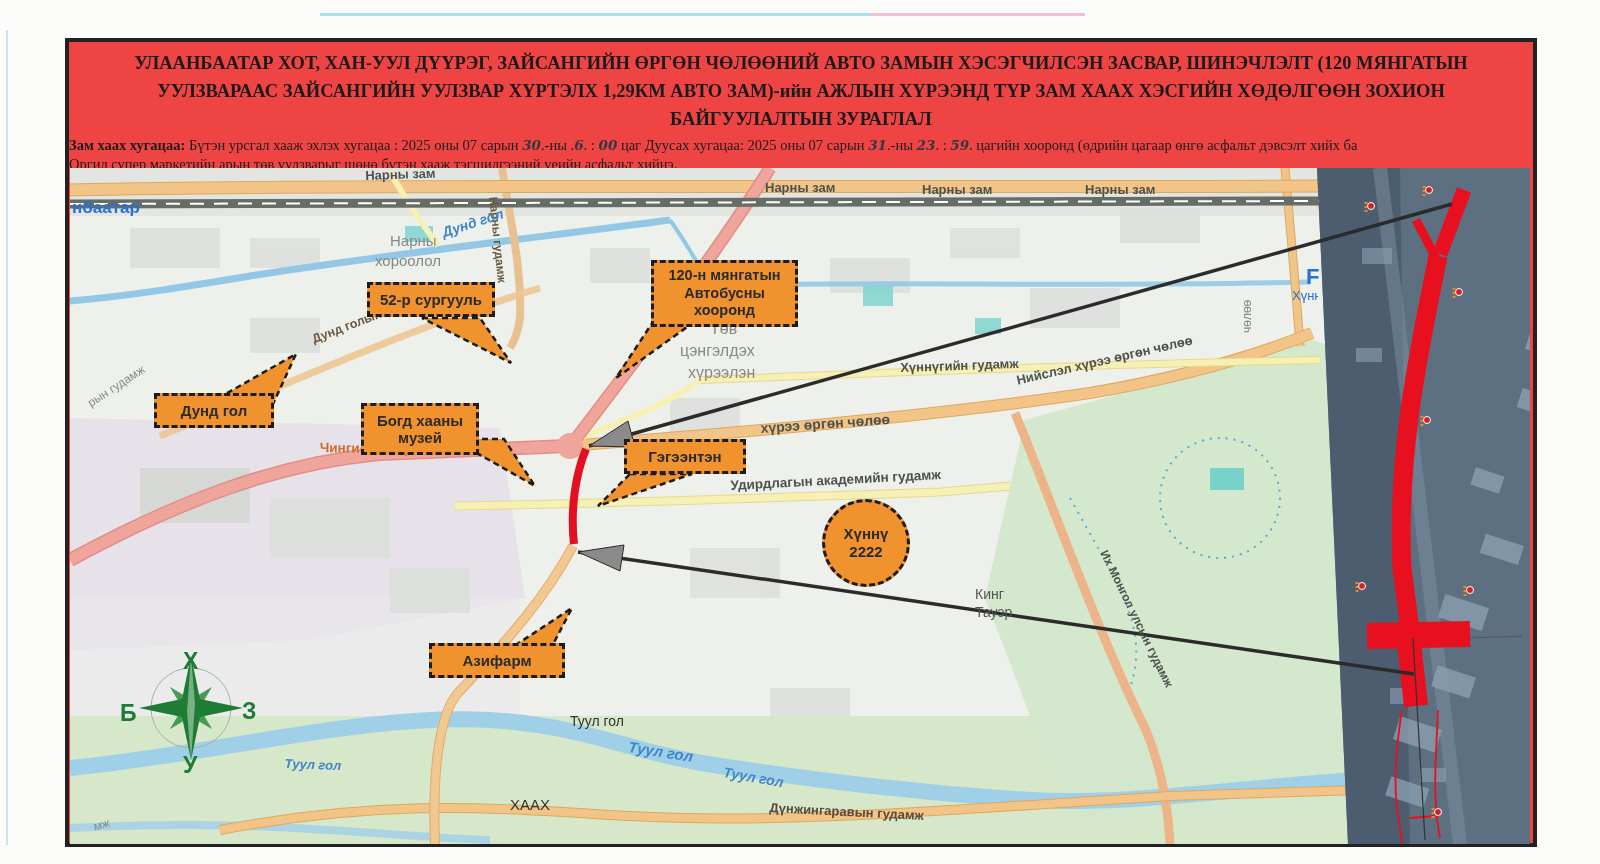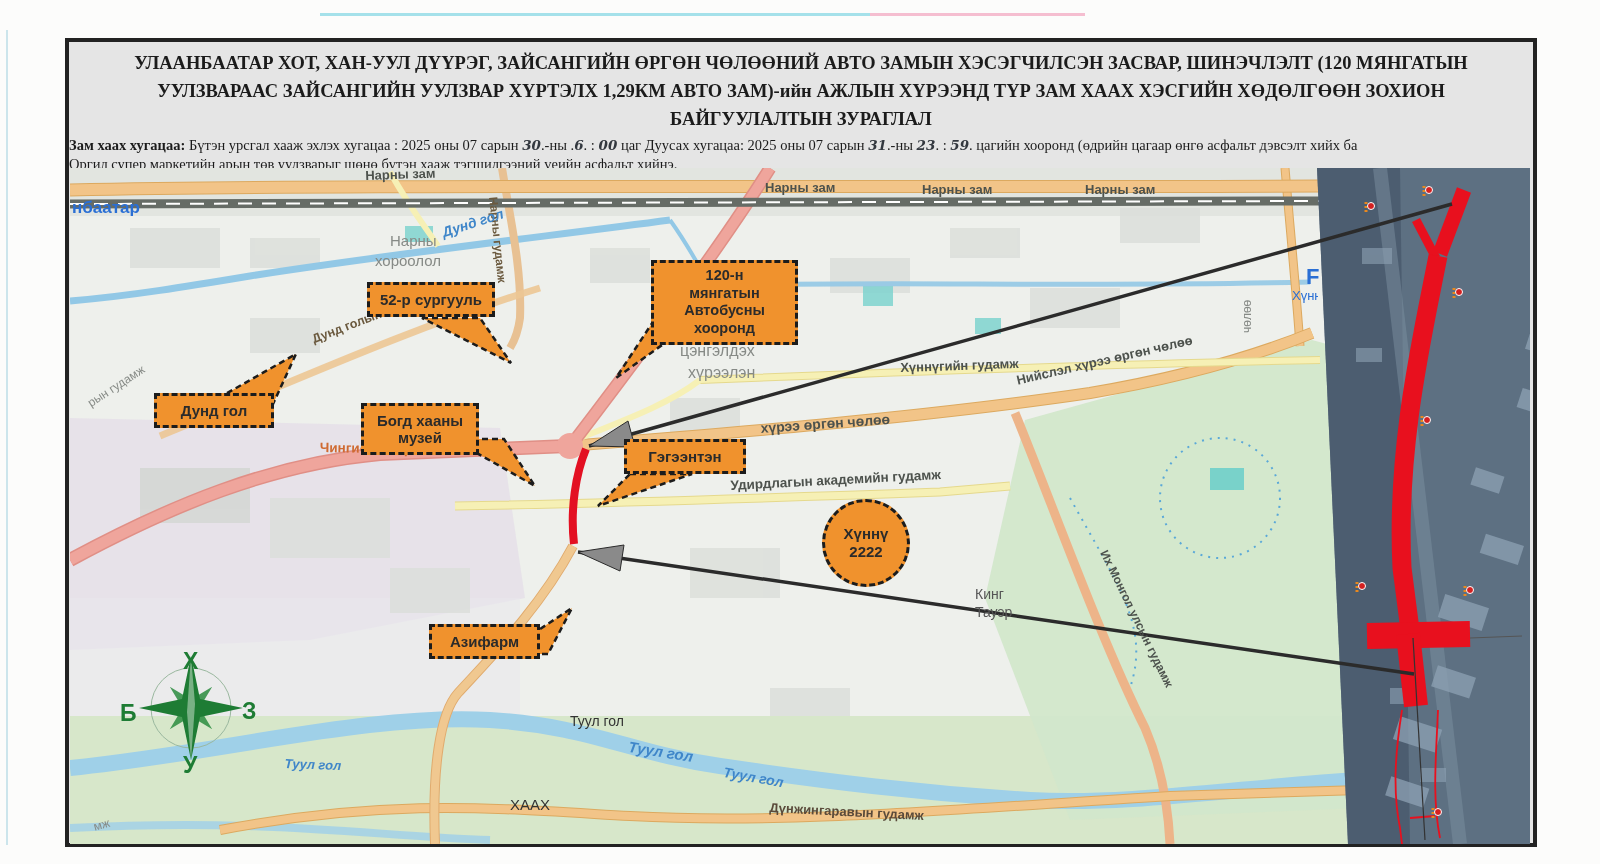--- a/index.html
+++ b/index.html
@@ -2,36 +2,36 @@
 <html><head>
 <meta charset="utf-8">
 <style>
   html,body{margin:0;padding:0;background:#ffffff;}
   .page{position:relative;width:1600px;height:864px;background:#fcfcfb;overflow:hidden;
         font-family:"Liberation Sans",sans-serif;}
   .scan-cyan{position:absolute;left:320px;top:13px;width:550px;height:3px;background:#8fd9e6;opacity:.8;}
   .scan-pink{position:absolute;left:870px;top:13px;width:215px;height:3px;background:#f2aec6;opacity:.8;}
   .scan-left{position:absolute;left:6px;top:30px;width:2px;height:815px;background:#bfdfe9;opacity:.8;}
   .frame{position:absolute;left:65px;top:38px;width:1472px;height:809px;box-sizing:border-box;
-         border:4px solid #222;background:#e5e5e5;}
+         border:4px solid #222;background:#ef4444;}
   .title{margin:7px 10px 0;text-align:center;font-family:"Liberation Serif",serif;
          font-weight:bold;font-size:18.5px;line-height:1.52;color:#1b1b1b;white-space:nowrap;}
   .subtitle{margin:3px 0 0;font-family:"Liberation Serif",serif;font-size:14.5px;
             line-height:1.3;color:#1b1b1b;white-space:nowrap;}
   .subtitle .b{font-weight:bold;}
   .hw{font-family:"DejaVu Serif",serif;font-style:italic;font-weight:bold;font-size:13.5px;color:#33383f;}
   .map{position:absolute;left:1px;top:126px;width:1460px;height:676px;overflow:hidden;background:#eef0ec;}
   .map svg{position:absolute;left:0;top:0;}
   .lbl{position:absolute;white-space:nowrap;transform-origin:left top;}
   .road{color:#4d524d;font-weight:bold;font-size:13px;}
   .area{color:#868a86;font-size:15px;}
   .wat{color:#3f86c9;font-style:italic;font-weight:bold;}
   .callout{position:absolute;box-sizing:border-box;background:#f0922d;border:3px dashed #1c1c1c;
            color:#2b2b2b;font-size:15px;font-weight:bold;text-align:center;padding:6px 4px;z-index:5;}
-  .callout.small{font-size:14.5px;line-height:1.22;padding:4px 20px;}
+  .callout.small{font-size:14.5px;line-height:1.22;padding:4px 2px;}
   .callout.circle{border-radius:50%;display:flex;flex-direction:column;justify-content:center;
                   line-height:1.2;padding:0;}
   .compassL{position:absolute;color:#1e7c34;font-weight:bold;font-size:23px;z-index:4;}
 </style>
 </head>
 <body>
 
 <div class="page">
   <div class="scan-cyan"></div>
   <div class="scan-pink"></div>
@@ -252,21 +252,21 @@
         <div>120-н мянгатын</div>
         <div>Автобусны хооронд</div>
       </div>
       <div class="callout" style="left:84px;top:225px;width:120px"><span>Дунд гол</span></div>
       <div class="callout" style="left:291px;top:235px;width:118px"><span>Богд хааны музей</span></div>
       <div class="callout" style="left:554px;top:271px;width:122px"><span>Гэгээнтэн</span></div>
       <div class="callout circle" style="left:752px;top:331px;width:88px;height:88px">
         <div>Хүннү</div>
         <div>2222</div>
       </div>
-      <div class="callout" style="left:359px;top:456px;width:111px"><span>Азифарм</span></div>
+      <div class="callout" style="left:359px;top:475px;width:136px"><span>Азифарм</span></div>
 
       <span class="compassL" style="left:113px;top:480px">Х</span>
       <span class="compassL" style="left:172px;top:530px">З</span>
       <span class="compassL" style="left:50px;top:532px">Б</span>
       <span class="compassL" style="left:113px;top:584px">У</span>
     </div>
   </div>
 </div>
 
 </body></html>

